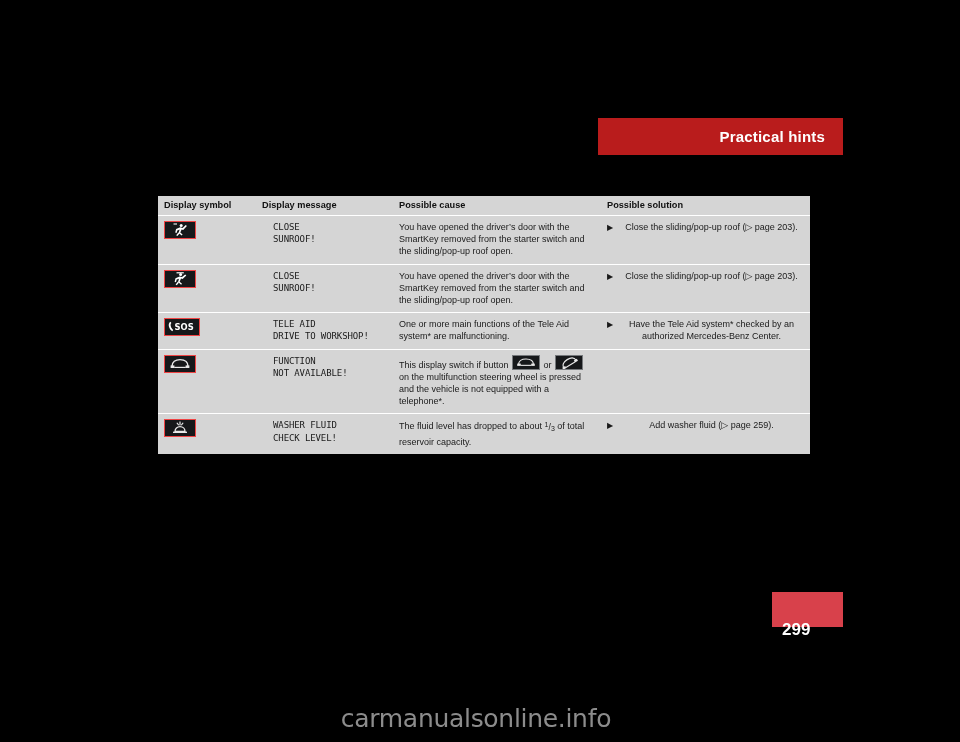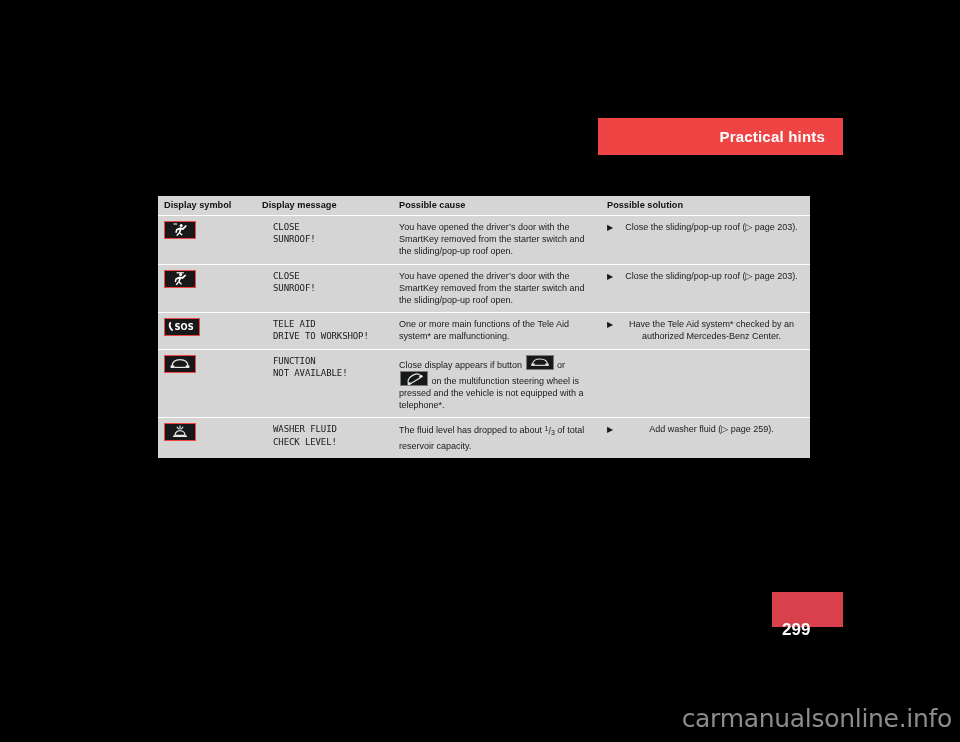--- a/index.html
+++ b/index.html
@@ -15,21 +15,21 @@
     overflow: hidden;
   }
 
   
   #header-banner {
     position: absolute;
     left: 598px;
     top: 118px;
     width: 245px;
     height: 37px;
-    background: #ef4444;
+    background: #b91c1c;
     display: flex;
     align-items: center;
     justify-content: flex-end;
     box-sizing: border-box;
     padding-right: 18px;
   }
   #header-banner .title {
     color: #ffffff;
     font-size: 15px;
     font-weight: bold;
@@ -55,21 +55,21 @@
     font-weight: bold;
     margin-top: 40px;
   }
 
   
   #watermark {
     position: absolute;
     left: 0;
     top: 704px;
     width: 952px;
-    text-align: right;
+    text-align: center;
     color: #8c8c8c;
     font-size: 25px;
     letter-spacing: -0.3px;
     font-family: "DejaVu Sans", sans-serif;
   }
 
   
   #fault-table {
     position: absolute;
     left: 158px;
@@ -269,21 +269,21 @@
             <path d="M20.6 9.4 L24.4 9.4 L24.4 12.0 L20.6 12.0 Z" fill="#e8e8e8"></path>
             <path d="M9.2 10.8 L20.8 10.8 L20.8 12.0 L9.2 12.0 Z" fill="#e8e8e8"></path>
           </svg>
         </span>
       </td>
       <td class="msg-cell">
         <span class="msg-line">FUNCTION</span>
         <span class="msg-line">NOT AVAILABLE!</span>
       </td>
       <td class="cause-cell">
-        <span>Close display appears if button</span>
+        <span>This display switch if button</span>
         <span class="inline-badge">
           <svg width="26" height="13" viewBox="0 0 26 13">
             <g fill="none" stroke="#e8e8e8" stroke-width="1.2">
               <path d="M5.6 8.6 C5.6 4.8 8.6 3.0 13.0 3.0 C17.4 3.0 20.4 4.8 20.4 8.6"></path>
             </g>
             <path d="M4.2 7.6 L7.8 7.6 L7.8 9.9 L4.2 9.9 Z" fill="#e8e8e8"></path>
             <path d="M18.2 7.6 L21.8 7.6 L21.8 9.9 L18.2 9.9 Z" fill="#e8e8e8"></path>
             <path d="M7.6 8.8 L18.4 8.8 L18.4 9.9 L7.6 9.9 Z" fill="#e8e8e8"></path>
           </svg>
         </span>

